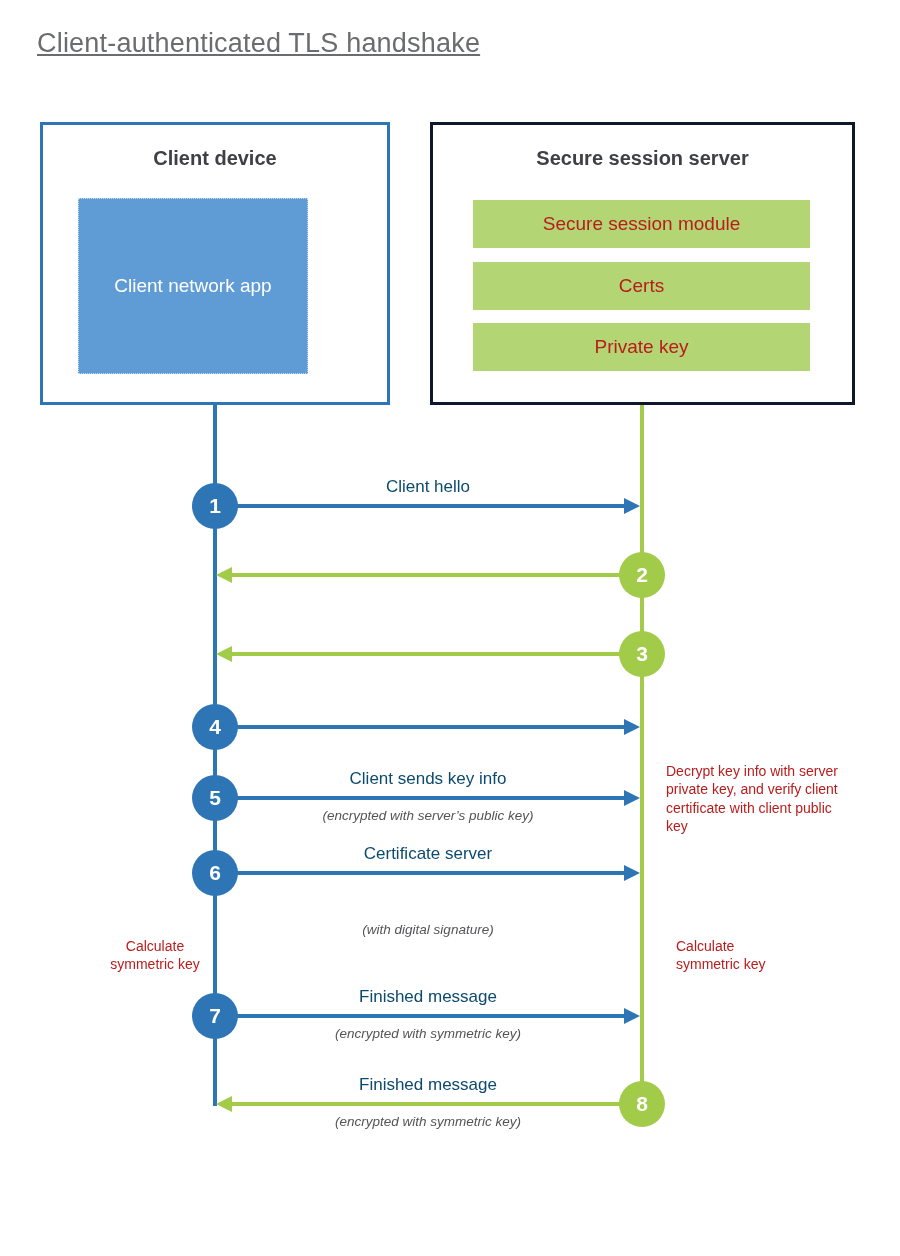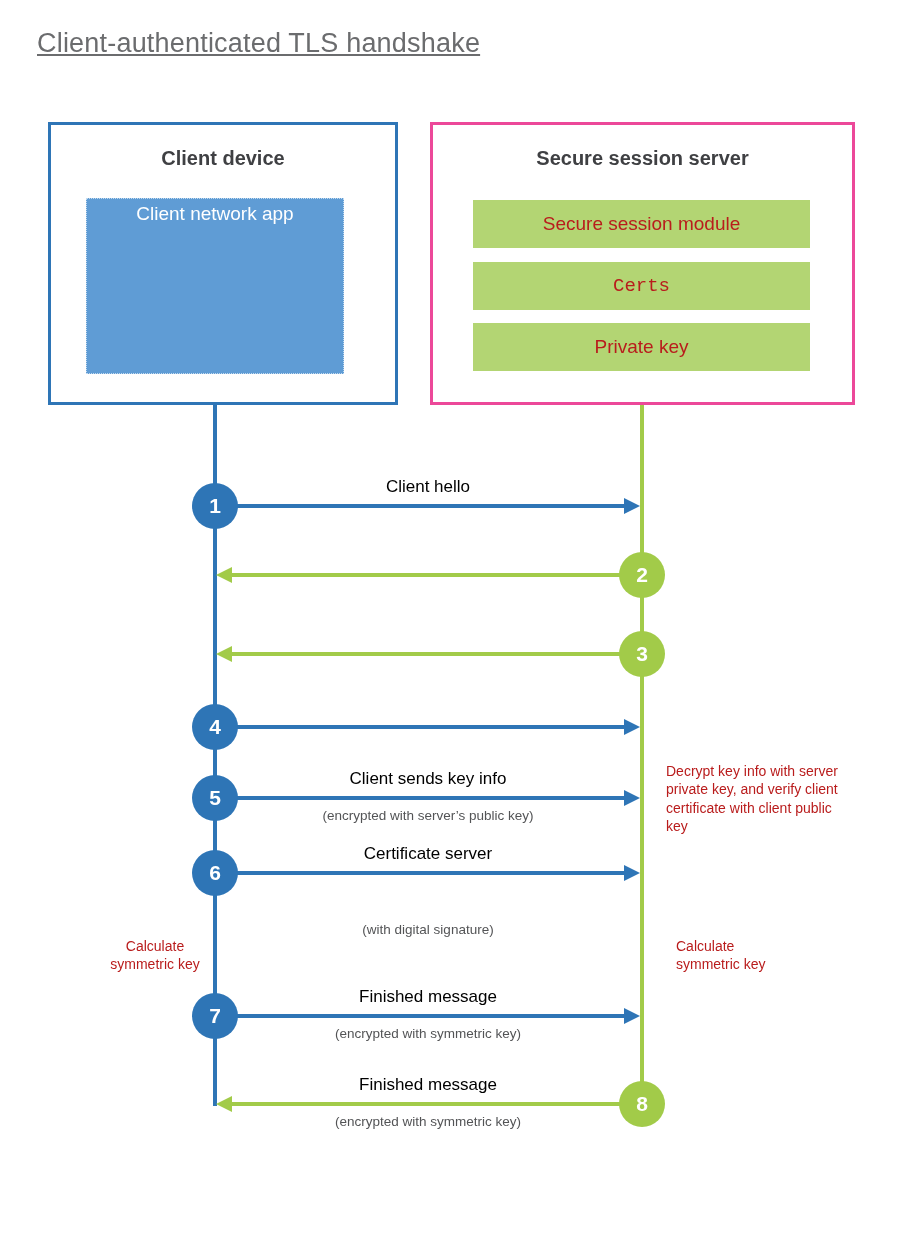--- a/index.html
+++ b/index.html
@@ -5,56 +5,56 @@
   html,body{margin:0;padding:0;background:#fff;}
   .canvas{
     position:relative;width:900px;height:1256px;background:#ffffff;overflow:hidden;
     font-family:"Liberation Sans","DejaVu Sans",sans-serif;
   }
   .page-title{
     position:absolute;left:37px;top:28px;font-size:27px;font-weight:300;
     color:#6b6c6e;letter-spacing:.2px;text-decoration:underline;
   }
   .actor-box{position:absolute;top:122px;height:283px;background:#fff;box-sizing:border-box;}
-  .client-box{left:48px;width:350px;border:3px solid #2e75b6;padding-left:20px;}
-  .server-box{left:430px;width:425px;border:3px solid #ec4899;}
+  .client-box{left:40px;width:350px;border:3px solid #2e75b6;padding-left:20px;}
+  .server-box{left:430px;width:425px;border:3px solid #0f172a;}
   .actor-title{
     position:absolute;left:0;right:0;top:22px;text-align:center;
     font-size:20px;font-weight:bold;color:#3f4043;
   }
   .app-box{
-    position:absolute;left:35px;top:73px;width:258px;height:176px;
+    position:absolute;left:35px;top:73px;width:230px;height:176px;
     background:#5f9cd5;border:1px dotted #c3dbf0;box-sizing:border-box;
-    display:flex;justify-content:center;
+    display:flex;align-items:center;justify-content:center;
   }
   .app-box .txt{width:170px;text-align:center;font-size:19px;color:#ffffff;line-height:1.55;}
   .module-bar{
     position:absolute;left:40px;width:337px;height:48px;background:#b3d573;
     color:#b91c1c;font-size:19px;text-align:center;line-height:48px;
   }
-  .bar-1{top:75px;} .bar-2{top:137px;font-family:Liberation Mono, monospace;} .bar-3{top:198px;}
+  .bar-1{top:75px;} .bar-2{top:137px;} .bar-3{top:198px;}
   .lifeline{position:absolute;width:4px;top:405px;height:701px;}
   .lifeline.blue{left:213px;background:#2e75b6;}
   .lifeline.green{left:640px;background:#a2cb49;}
   .shaft{position:absolute;height:4px;}
   .shaft.blue{background:#2e75b6;}
   .shaft.green{background:#a2cb49;}
   .shaft.r{left:215px;width:409px;}
   .shaft.l{left:232px;width:410px;}
   .head{position:absolute;width:0;height:0;border-top:8px solid transparent;border-bottom:8px solid transparent;}
   .head.r{left:624px;border-left:16px solid #2e75b6;}
   .head.l{left:216px;border-right:16px solid #a2cb49;}
   .circle{
     position:absolute;width:46px;height:46px;border-radius:50%;
     color:#fff;font-weight:bold;font-size:21px;text-align:center;line-height:46px;
   }
   .circle.blue{background:#2e75b6;left:192px;}
   .circle.green{background:#a2cb49;left:619px;}
-  .msg-label{position:absolute;left:216px;width:424px;text-align:center;font-size:17px;color:#000000;}
-  .msg-sub{position:absolute;left:216px;width:424px;text-align:center;font-size:13.5px;color:#535456;}
+  .msg-label{position:absolute;left:216px;width:424px;text-align:center;font-size:17px;color:#0c4a6e;}
+  .msg-sub{position:absolute;left:216px;width:424px;text-align:center;font-size:13.5px;color:#535456;font-style:italic;}
   .side-note{position:absolute;font-size:14px;color:#b91c1c;line-height:1.32;}
   .note-decrypt{left:666px;top:762px;width:172px;text-align:left;}
   .note-calc-left{left:95px;top:937px;width:120px;text-align:center;}
   .note-calc-right{left:676px;top:937px;width:120px;text-align:left;}
 </style>
 </head>
 <body>
 
 <div class="canvas">
 

